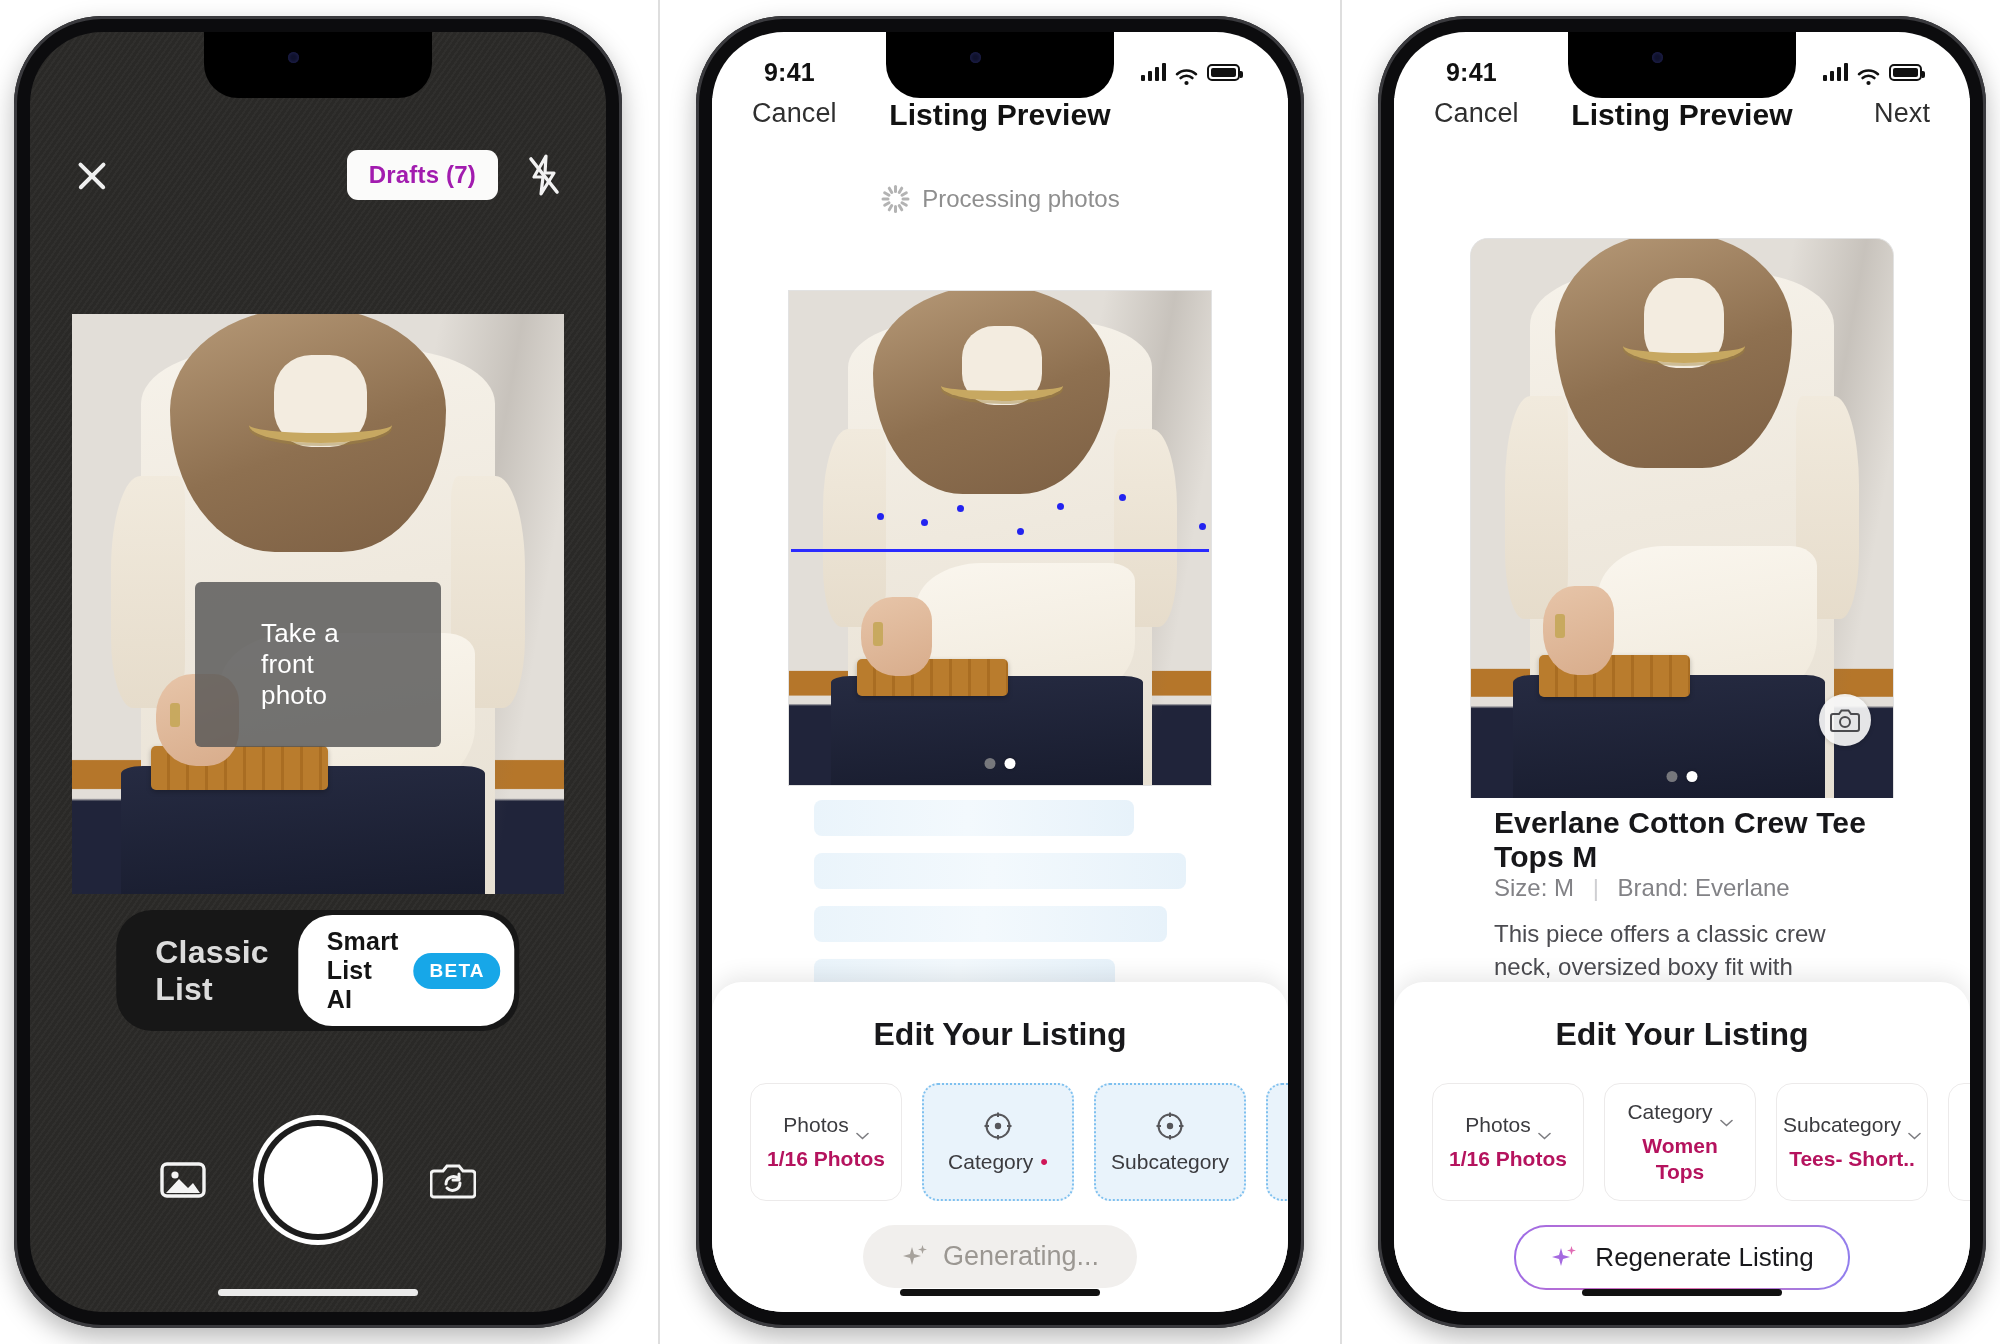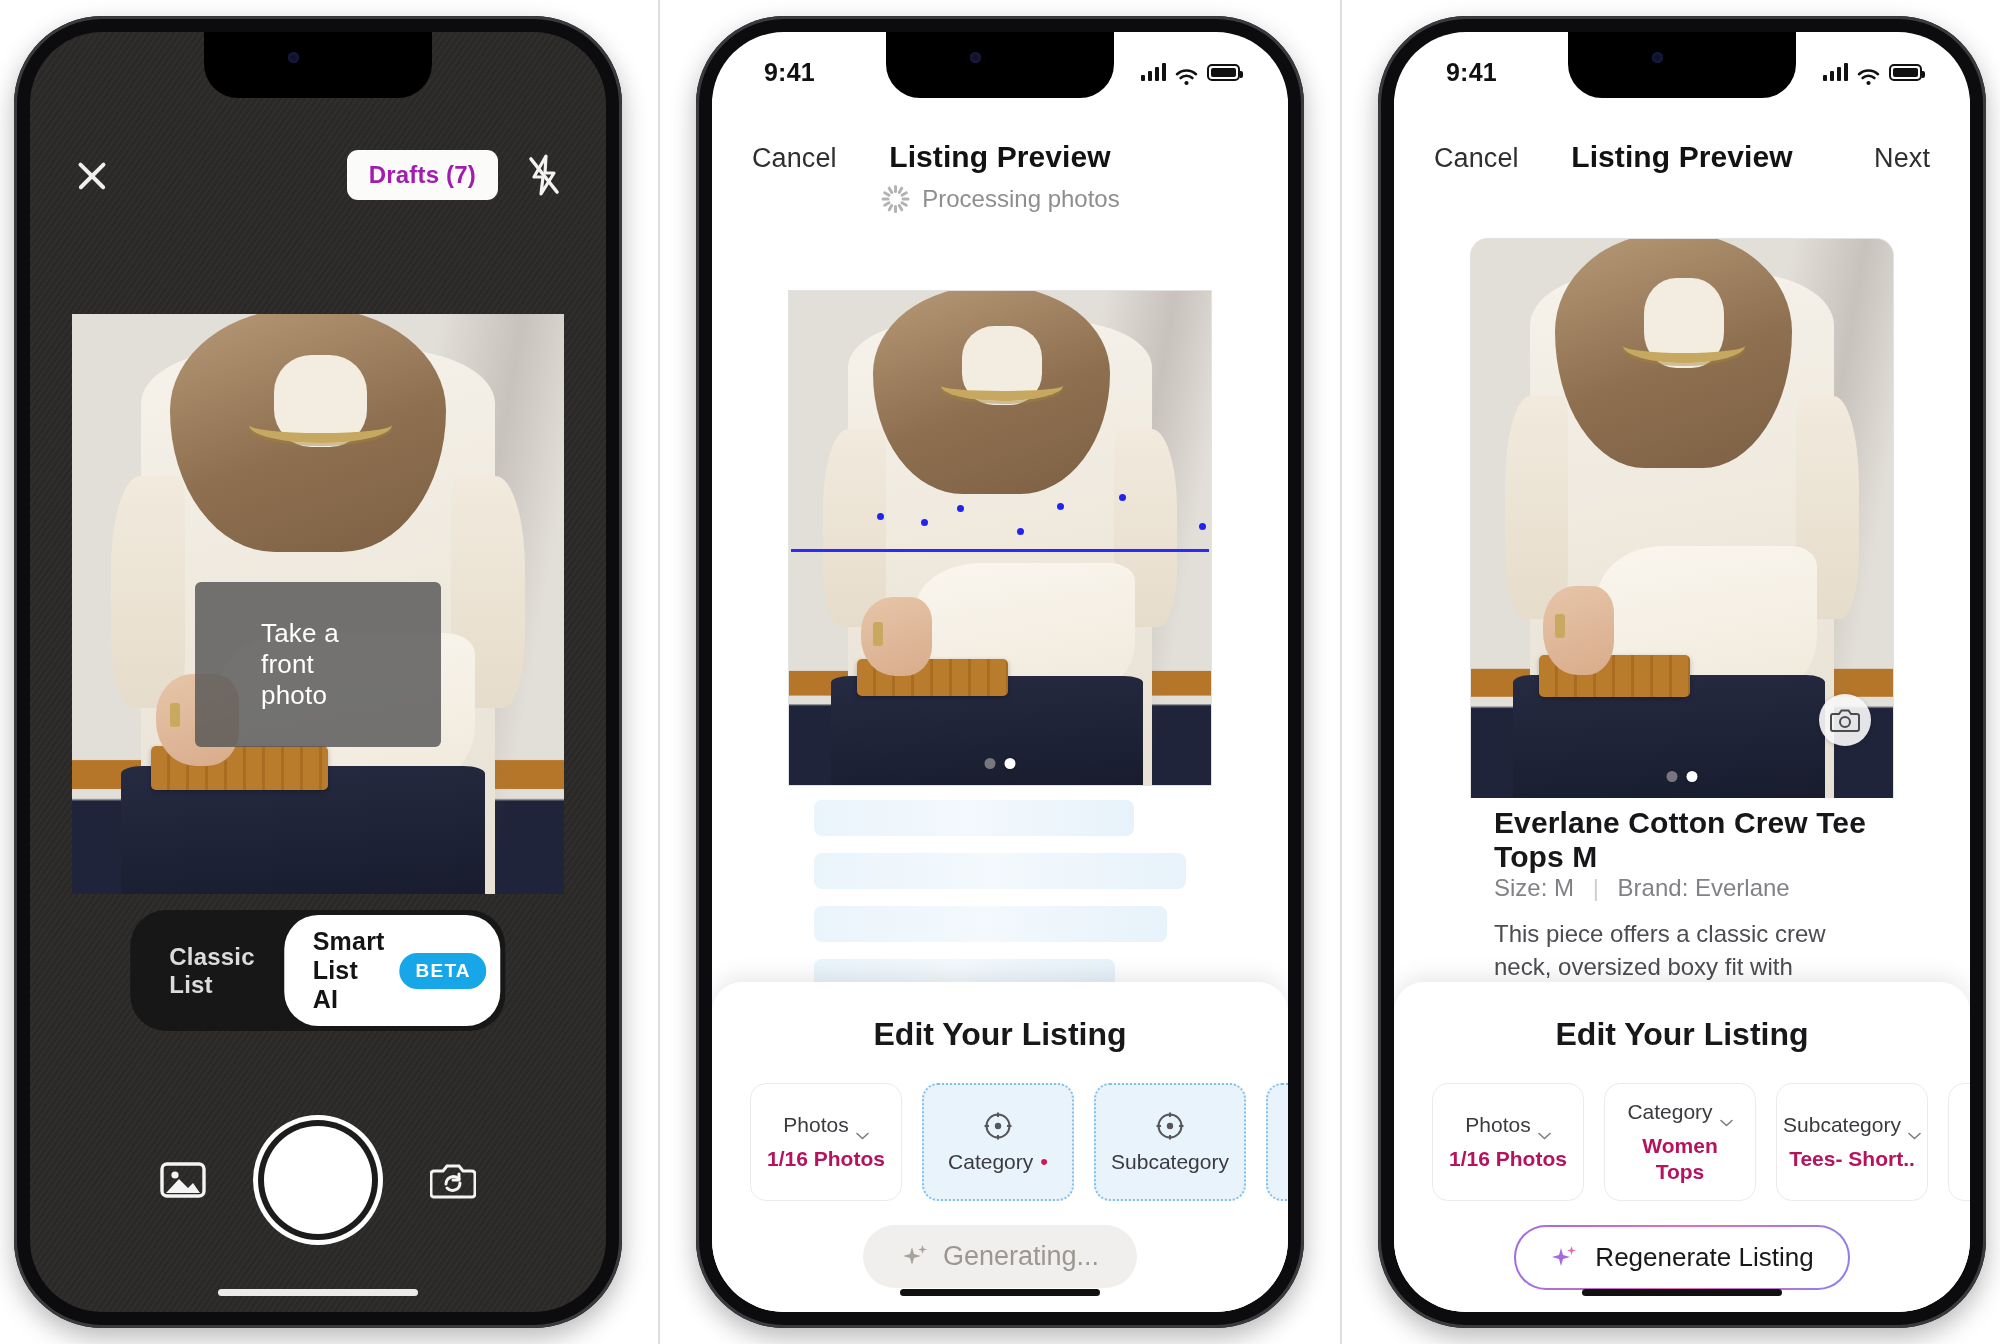--- a/index.html
+++ b/index.html
@@ -227,21 +227,21 @@
   .mode-toggle {
     position: absolute;
     top: 878px; left: 50%; transform: translateX(-50%);
     display: flex; align-items: center;
     background: #171717;
     border-radius: 36px;
     padding: 5px;
     z-index: 20;
   }
   .mode-classic {
-    color:#dcdcdc; font-size:24px; font-weight:bold;
+    color:#dcdcdc; font-size:32px; font-weight:bold;
     padding: 14px 30px 14px 34px; cursor:pointer; letter-spacing:.2px;
   }
   .mode-smart {
     display:flex; align-items:center; gap: 15px;
     background:#fff; border-radius: 34px;
     padding: 12px 14px 12px 28px;
     cursor: pointer;
   }
   .mode-smart-label { color:#141414; font-size:25px; font-weight:bold; letter-spacing:.2px; }
   .beta-pill {
@@ -263,21 +263,21 @@
     border-radius: 50%;
     background: #fff;
     box-shadow: 0 0 0 6px #1c1c1c, 0 0 0 11px #fff;
     cursor: pointer;
   }
 
   
   .nav {
     position: absolute; top: 66px; left: 0; right: 0;
     height: 76px;
-    display: flex; align-items: flex-end; justify-content: space-between;
+    display: flex; align-items: flex-start; justify-content: space-between;
     padding: 0 40px;
     background: #fff;
     z-index: 28;
   }
   .nav-side {
     font-size: 27px; color: #2f2f2f; min-width: 92px; cursor: pointer;
     letter-spacing:.1px;
   }
   .nav-side.right { text-align: right; }
   .nav-title { font-size: 30px; font-weight: bold; color: #121212; letter-spacing:.1px; }

